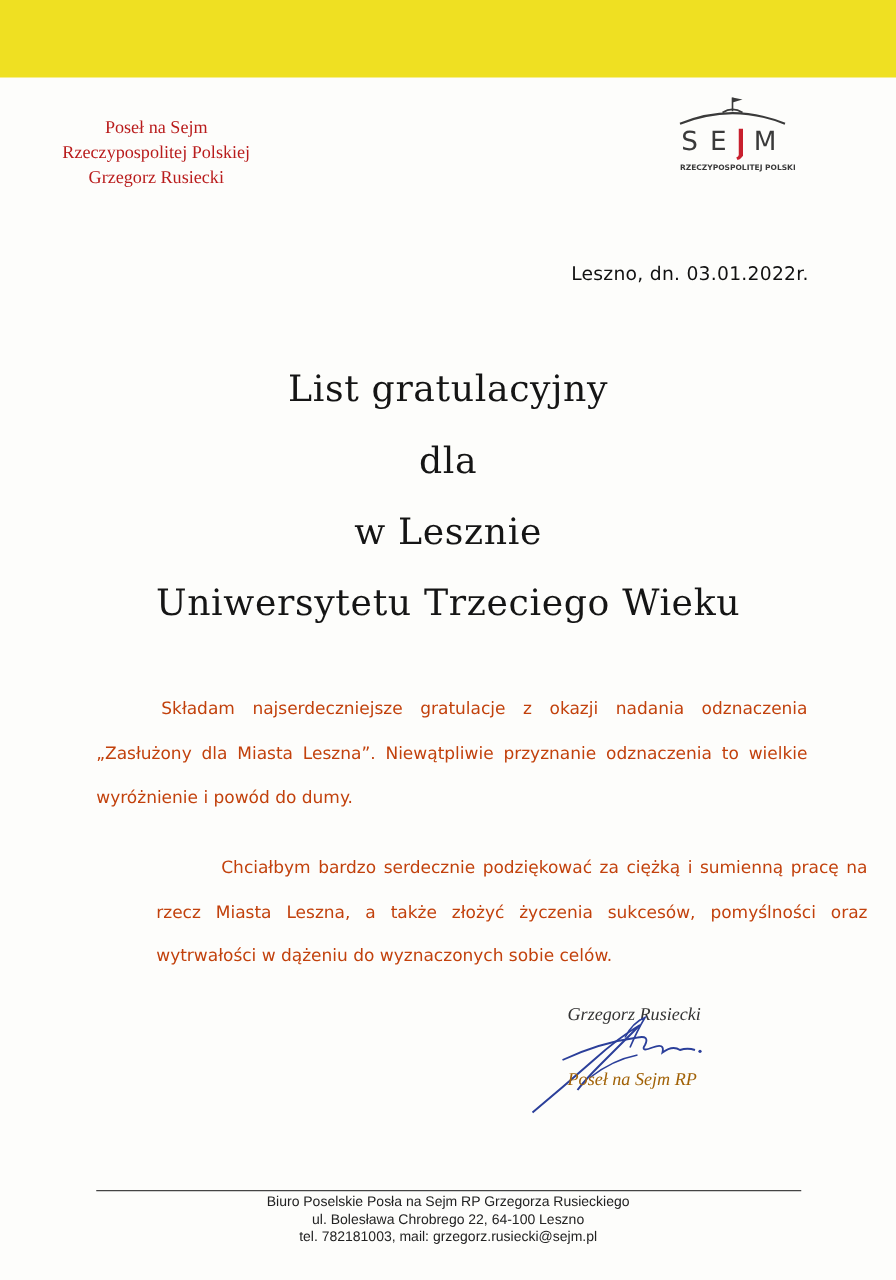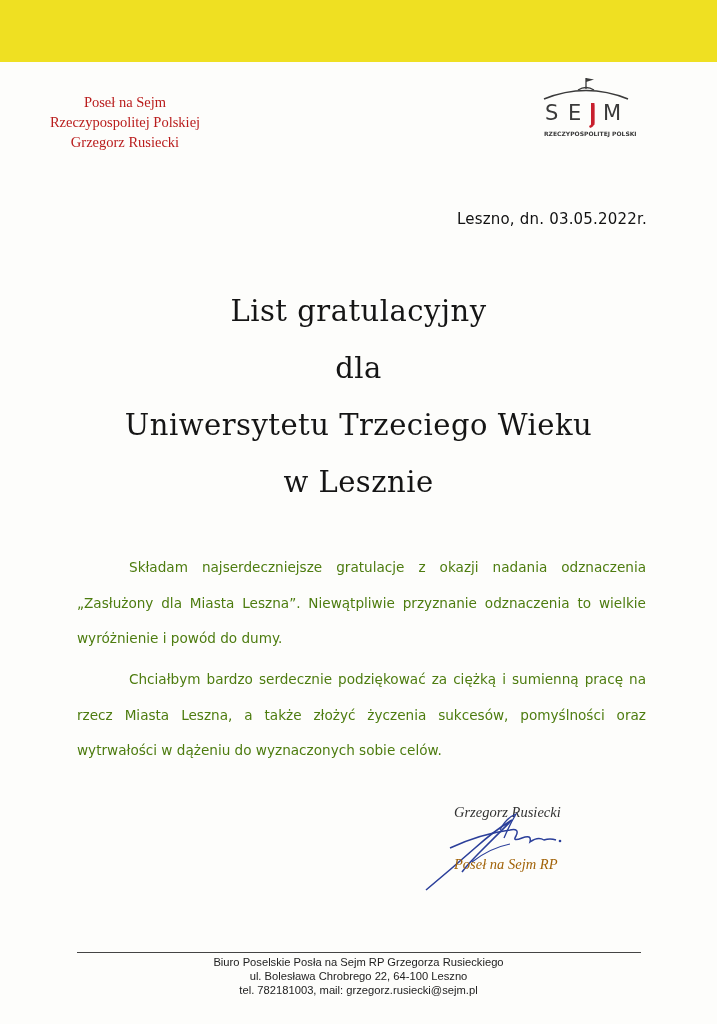--- a/index.html
+++ b/index.html
@@ -32,24 +32,24 @@
     .title {
       position: absolute; left: 0; top: 283px; width: 717px;
       text-align: center;
       font-family: "DejaVu Serif", serif; font-size: 29px; line-height: 57px;
       color: #151515; letter-spacing: 0.5px;
     }
     .title div { white-space: nowrap; }
     .body-text {
       position: absolute; left: 77px; width: 569px;
       font-family: "DejaVu Sans", sans-serif; font-size: 13.6px; line-height: 35.5px;
-      color: #4d7c0f;
+      color: #c2410c;
     }
     .p1 { top: 550px; text-align: justify; }
-    .p2 { top: 662px; text-align: justify; }
+    .p2 { top: 677px; text-align: justify; margin-left: 48px; }
     .body-text .indent { text-indent: 52px; }
     .sig-block {
       position: absolute; left: 420px; top: 800px; width: 200px; height: 100px;
     }
     .sig-name {
       position: absolute; left: 34px; top: 4px;
       font-family: "Liberation Serif", serif; font-style: italic; font-size: 14.5px; color: #333;
       white-space: nowrap;
     }
     .sig-role {
@@ -94,27 +94,27 @@
     <text x="9" y="46" font-family="DejaVu Sans, sans-serif" font-size="21" fill="#3a3a3a">S</text>
     <text x="32" y="46" font-family="DejaVu Sans, sans-serif" font-size="21" fill="#3a3a3a">E</text>
     <rect x="55" y="29" width="3.4" height="22" fill="#c8202e"></rect>
     <path d="M58.4 29 L58.4 49 Q58 53 54 54 L53 52 Q55.5 51 55.5 48 Z" fill="#c8202e"></path>
     <text x="67" y="46" font-family="DejaVu Sans, sans-serif" font-size="21" fill="#3a3a3a">M</text>
 
     <text x="8" y="62" font-family="DejaVu Sans, sans-serif" font-size="6" font-weight="bold" fill="#3a3a3a">RZECZYPOSPOLITEJ POLSKIEJ</text>
   </svg>
 </div>
 
-<div class="date">Leszno, dn. 03.05.2022r.</div>
+<div class="date">Leszno, dn. 03.01.2022r.</div>
 
 <div class="title">
   <div>List gratulacyjny</div>
   <div>dla</div>
+  <div>w Lesznie</div>
   <div>Uniwersytetu Trzeciego Wieku</div>
-  <div>w Lesznie</div>
 </div>
 
 <div class="body-text p1">
   <div class="indent">Składam najserdeczniejsze gratulacje z okazji nadania odznaczenia „Zasłużony dla Miasta Leszna”. Niewątpliwie przyznanie odznaczenia to wielkie wyróżnienie i powód do dumy.</div>
 </div>
 
 <div class="body-text p2">
   <div class="indent">Chciałbym bardzo serdecznie podziękować za ciężką i sumienną pracę na rzecz Miasta Leszna, a także złożyć życzenia sukcesów, pomyślności oraz wytrwałości w dążeniu do wyznaczonych sobie celów.</div>
 </div>
 

